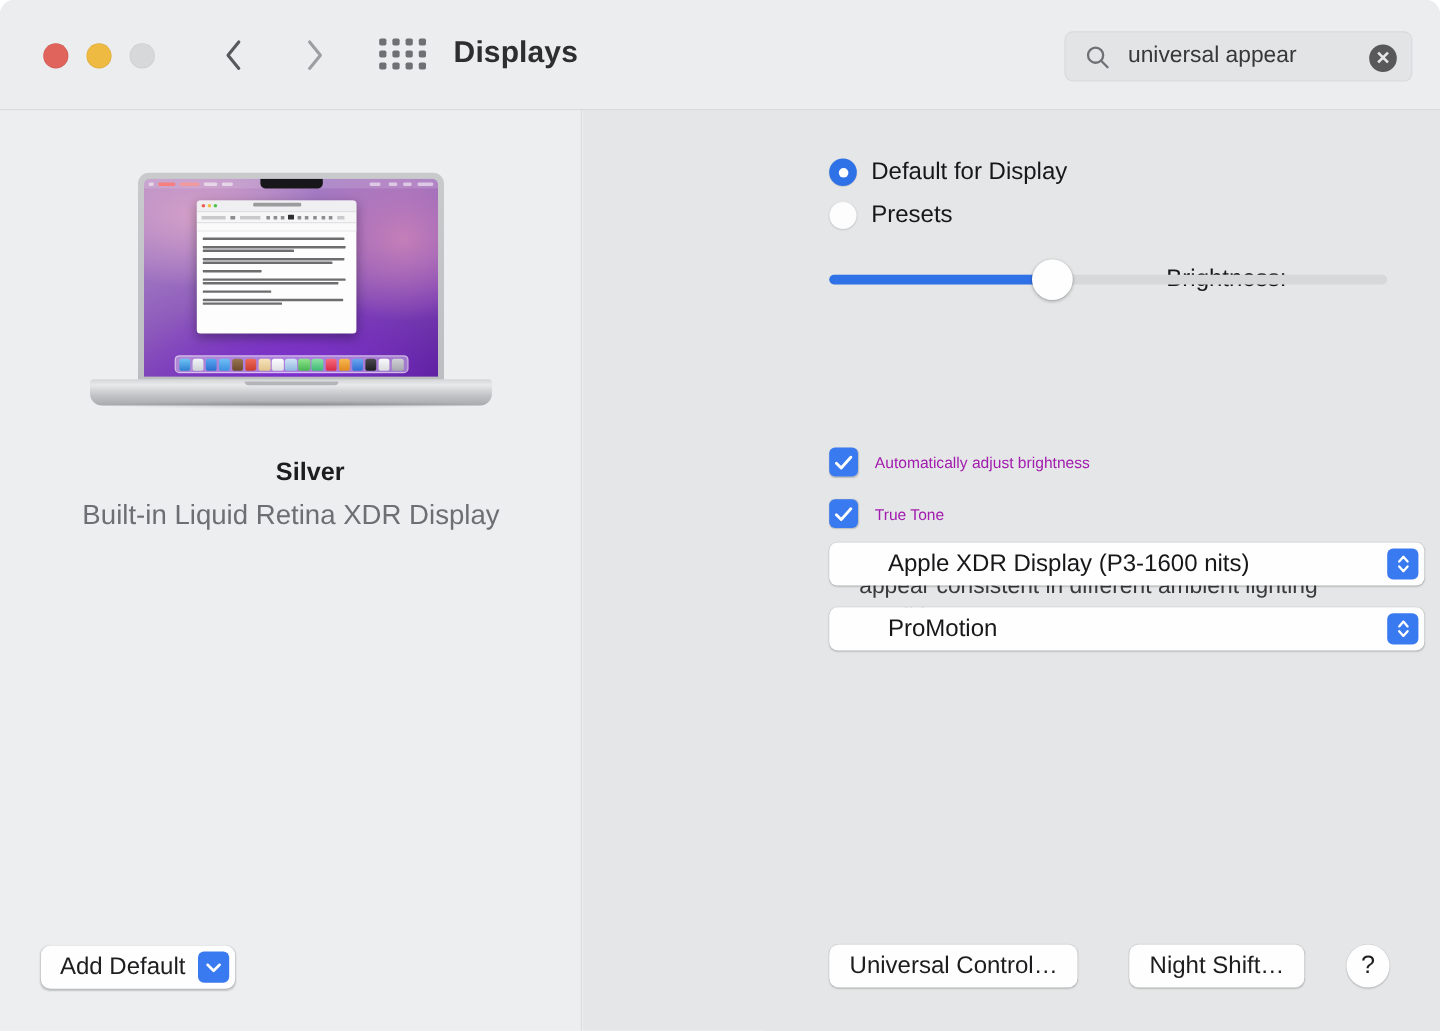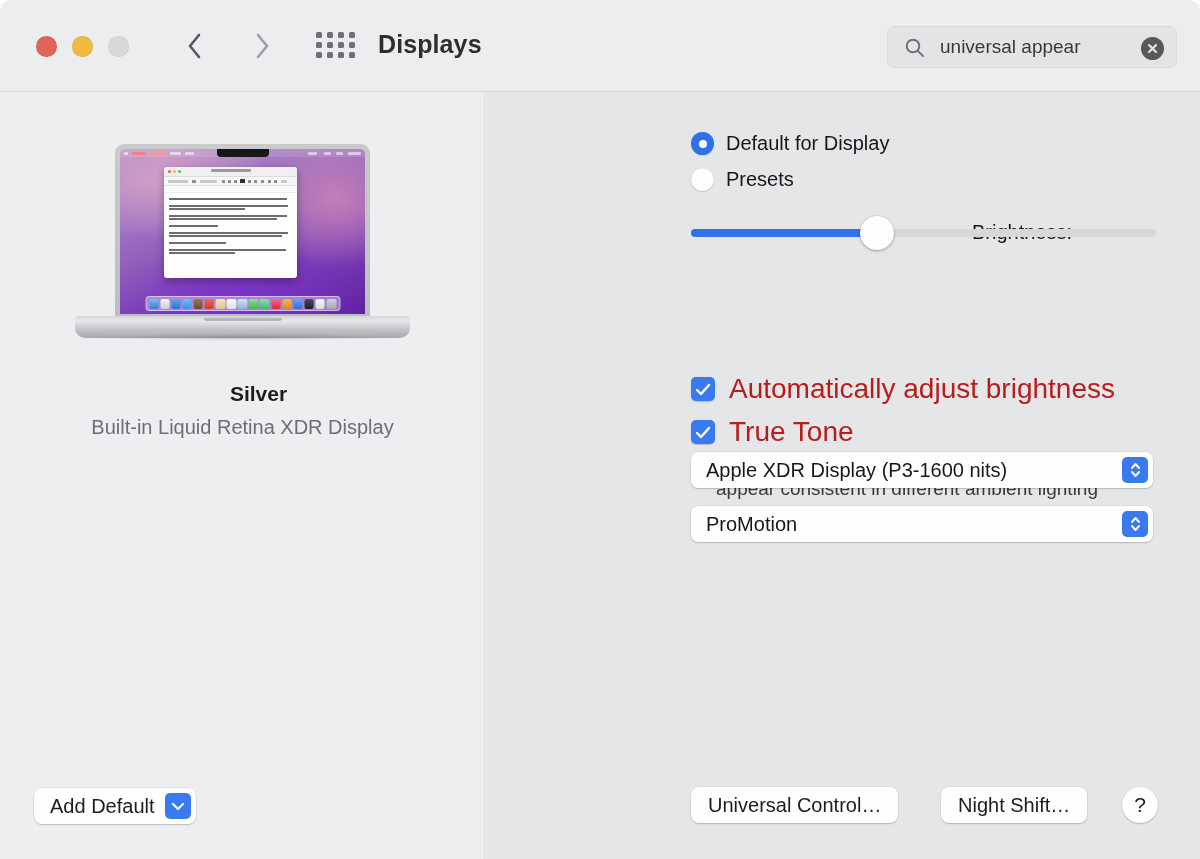--- a/index.html
+++ b/index.html
@@ -287,21 +287,21 @@
     font-size: 21px;
     font-weight: bold;
     color: #1d1d1f;
     padding-left: 16px;
   }
   .display-sub {
     position: absolute;
     left: 0; top: 324px;
     width: 485px;
     text-align: center;
-    font-size: 20px;
+    font-size: 23px;
     color: #6e6e73;
   }
 
   .add-display {
     position: absolute;
     left: 34px; top: 696px;
     height: 36px;
     background: #fefefe;
     border-radius: 8px;
     box-shadow: 0 1px 1.5px rgba(0,0,0,.18), 0 0 0 .5px rgba(0,0,0,.07);
@@ -425,22 +425,22 @@
     width: 24px; height: 24px;
     border-radius: 5px;
     flex: none;
     display: flex; align-items: center; justify-content: center;
   }
   .checkbox.on {
     background: #3a7af0;
     box-shadow: 0 .5px 1px rgba(0,0,0,.18);
   }
   .check-text {
-    font-size: 28px;
-    color: #b91c1c;
+    font-size: 13px;
+    color: #a21caf;
     white-space: nowrap;
   }
 
   .truetone-desc {
     position: absolute;
     left: 230px; top: 358px;
     width: 420px;
     font-size: 19px;
     line-height: 26px;
     color: #3a3a3c;
@@ -449,20 +449,21 @@
   .popup {
     position: absolute;
     left: 205px;
     width: 462px;
     height: 36px;
     background: #fefefe;
     border-radius: 7px;
     box-shadow: 0 1px 1.5px rgba(0,0,0,.17), 0 0 0 .5px rgba(0,0,0,.08);
     display: flex;
     align-items: center;
+    padding-left: 34px;
   }
   #popup-presets { top: 360px; }
   #popup-refresh { top: 414px; text-align: center; }
   .popup-value {
     font-size: 20px;
     color: #17171a;
     margin-left: 15px;
     white-space: nowrap;
   }
   .popup-stepper {

